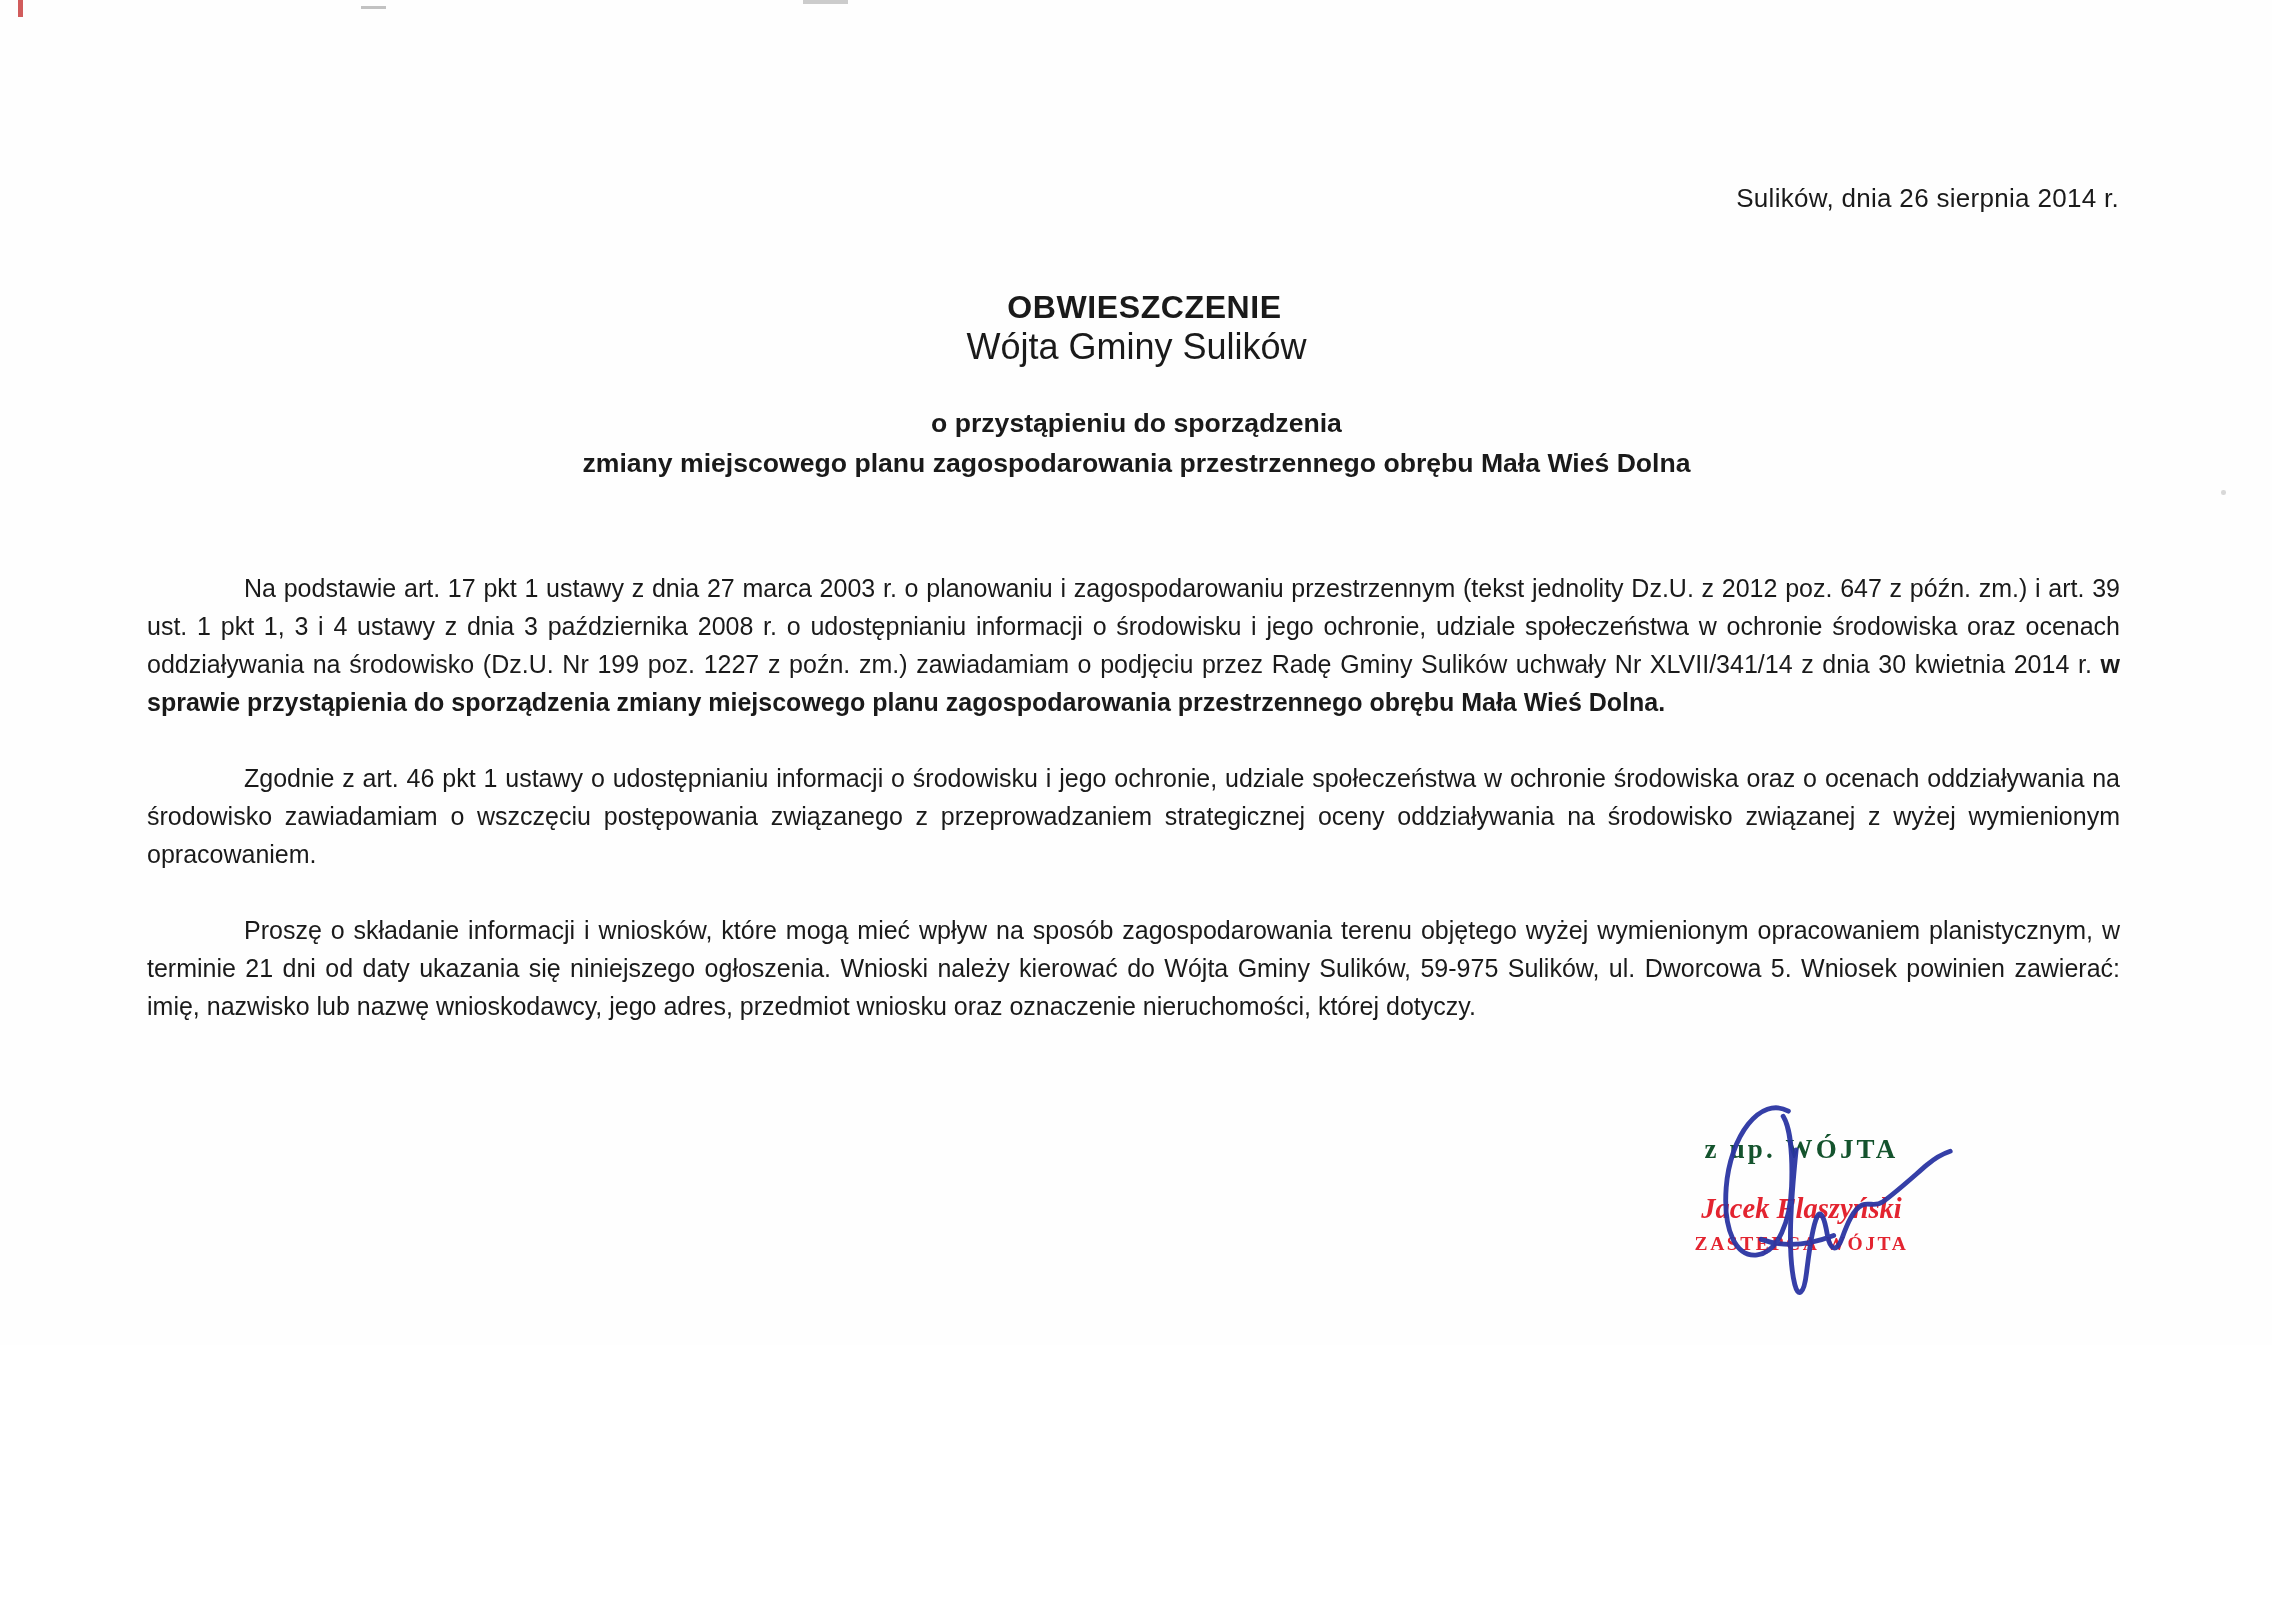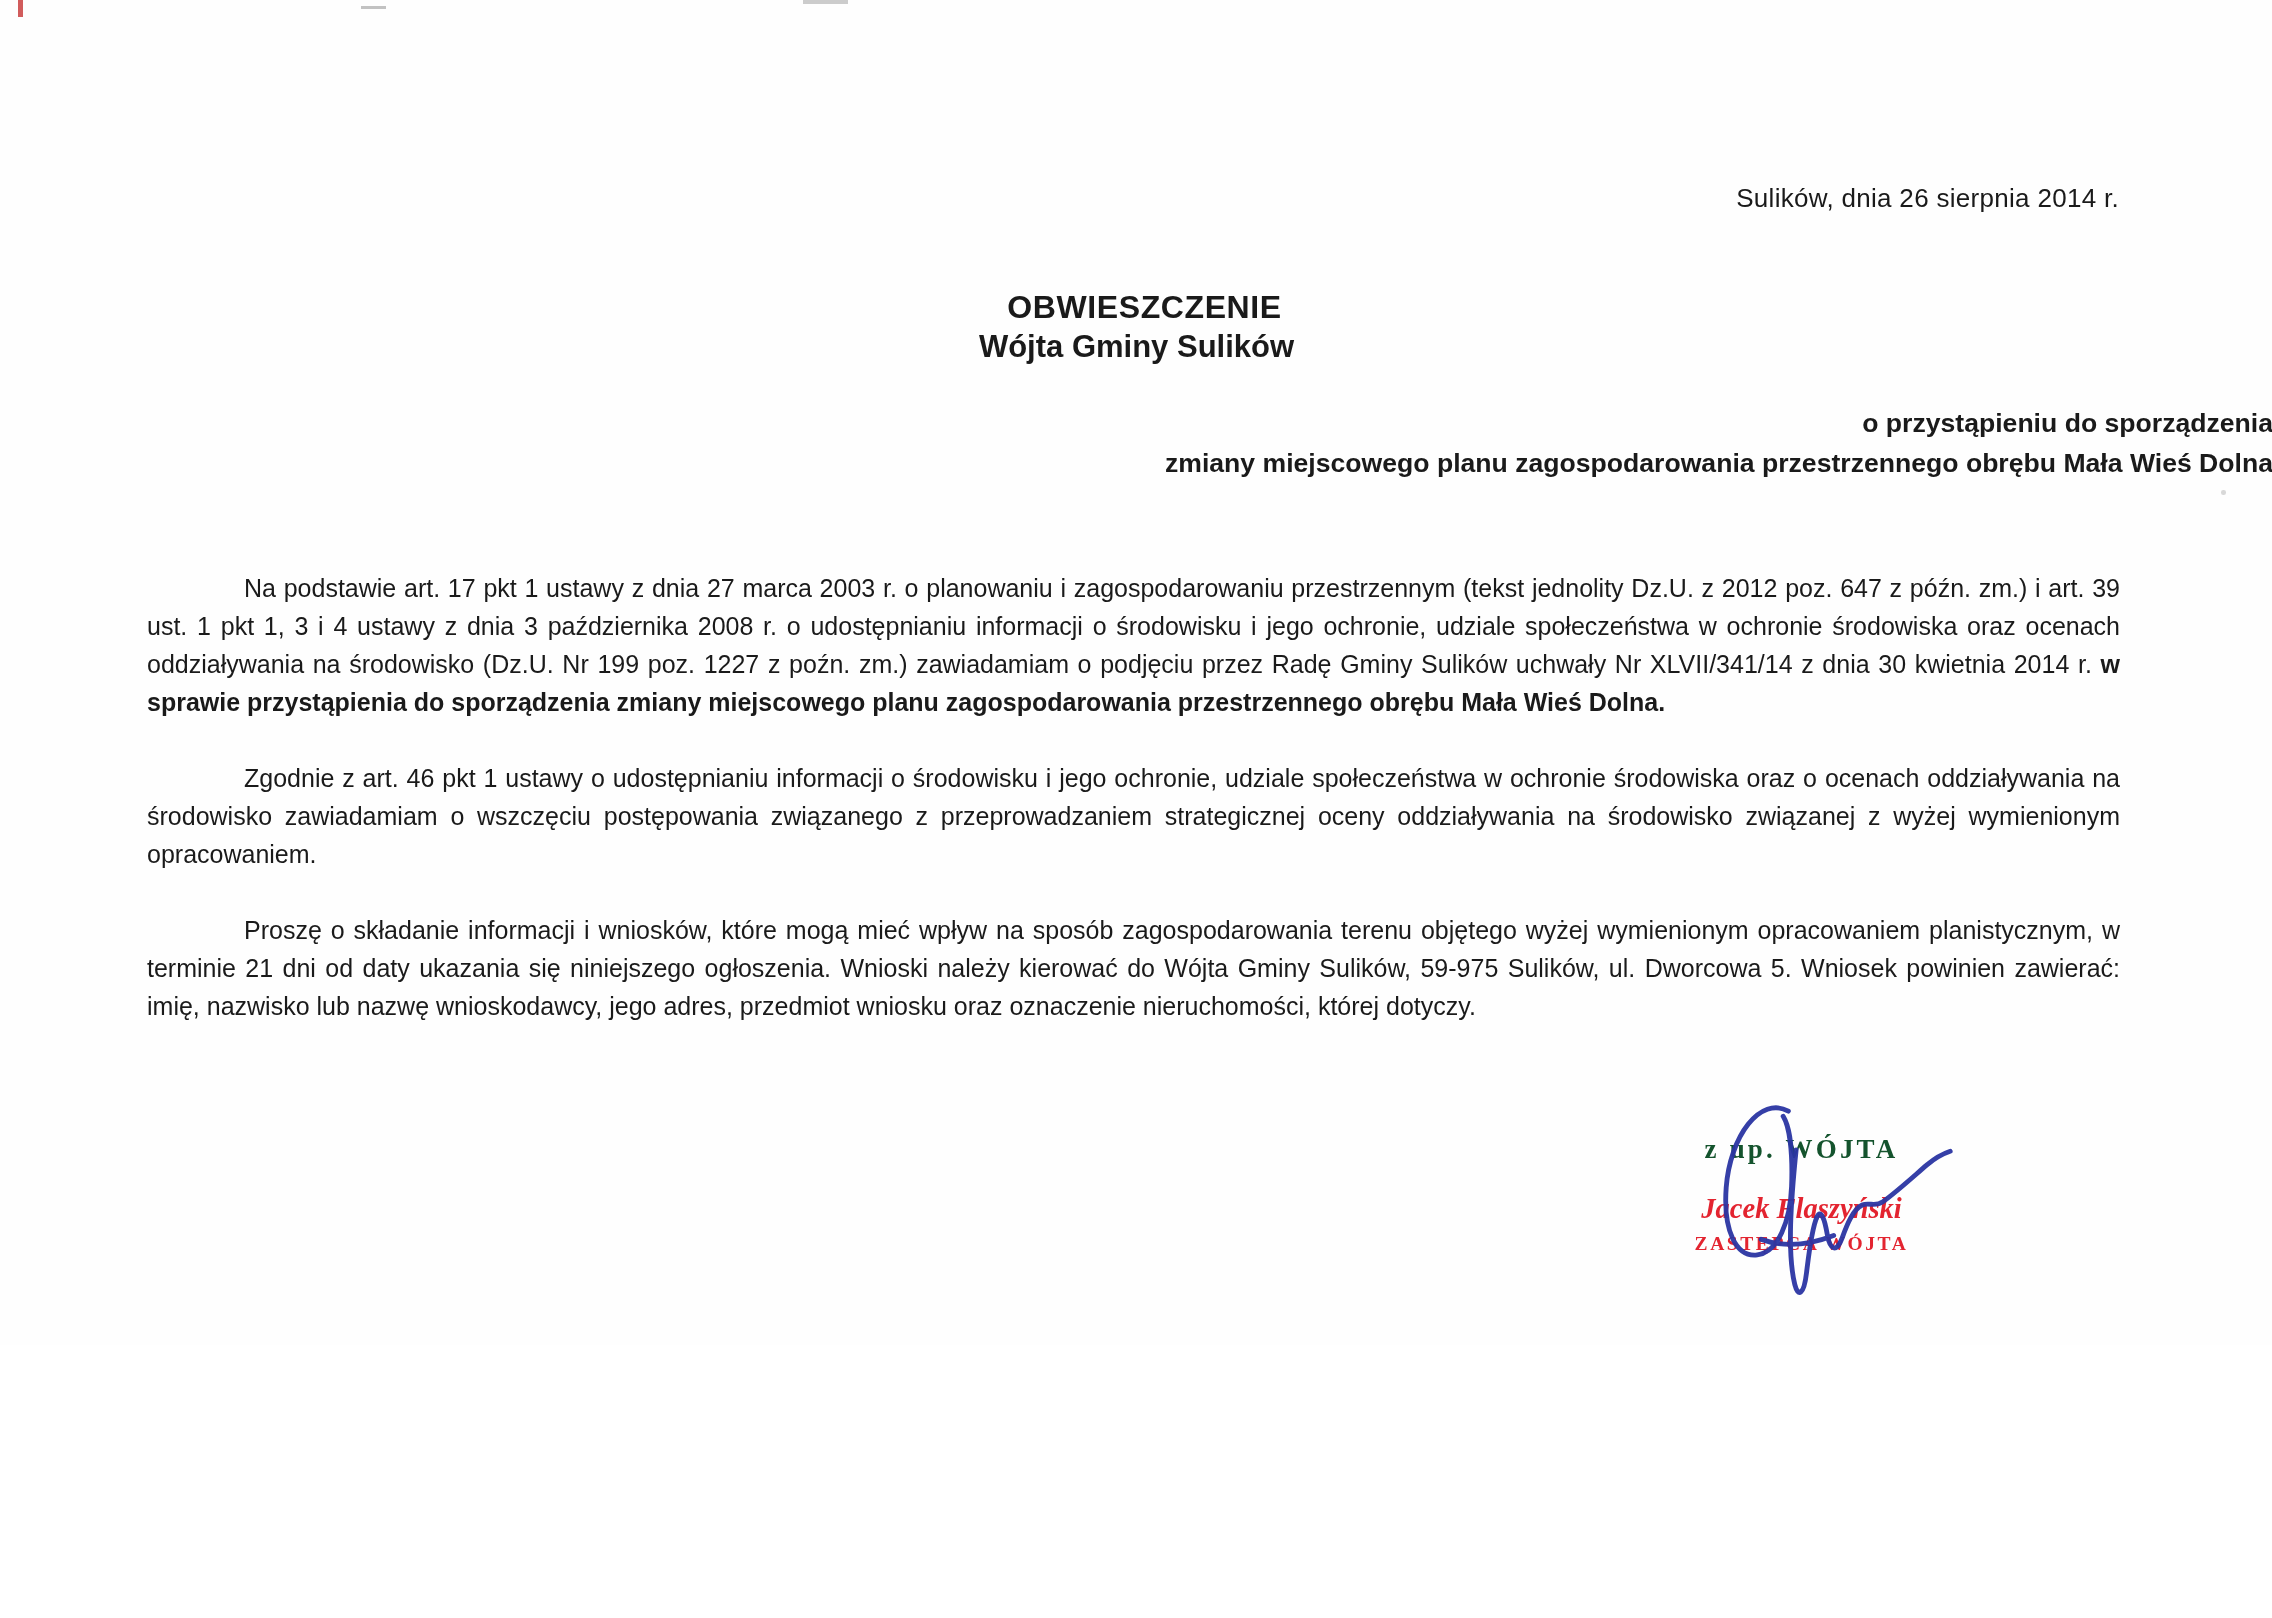--- a/index.html
+++ b/index.html
@@ -33,30 +33,30 @@
     text-align: center;
   }
   .title-line1 {
     font-size: 32px;
     font-weight: bold;
     letter-spacing: 0.6px;
     line-height: 40px;
     padding-left: 16px;
   }
   .title-line2 {
-    font-size: 31px;
-    font-weight: bold;
+    font-size: 36px;
+    font-weight: normal;
     line-height: 40px;
   }
   .subtitle-block {
     position: absolute;
     top: 403px;
     left: 0;
     width: 2273px;
-    text-align: right;
+    text-align: center;
     font-size: 26.6px;
     font-weight: bold;
     line-height: 40px;
   }
   .body-block {
     position: absolute;
     top: 569px;
     left: 147px;
     right: 153px;
     font-size: 25px;

